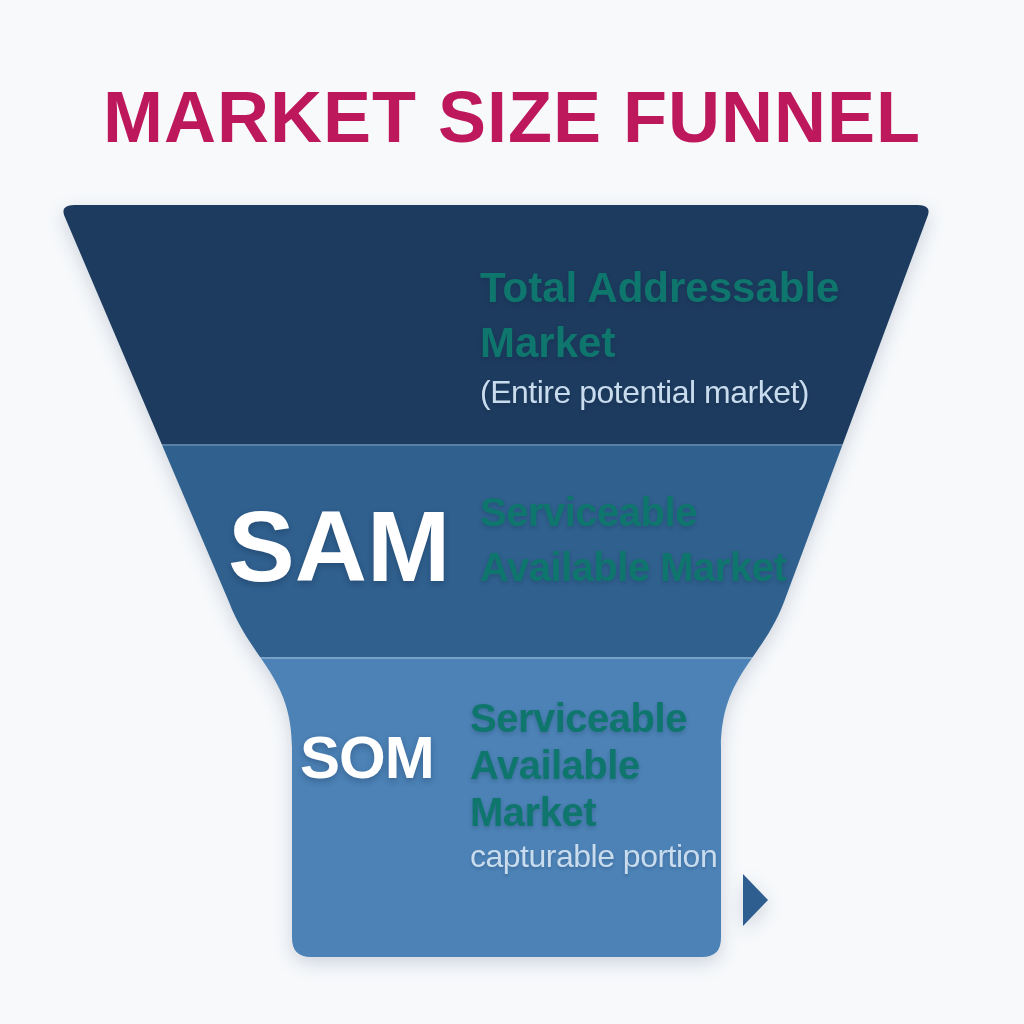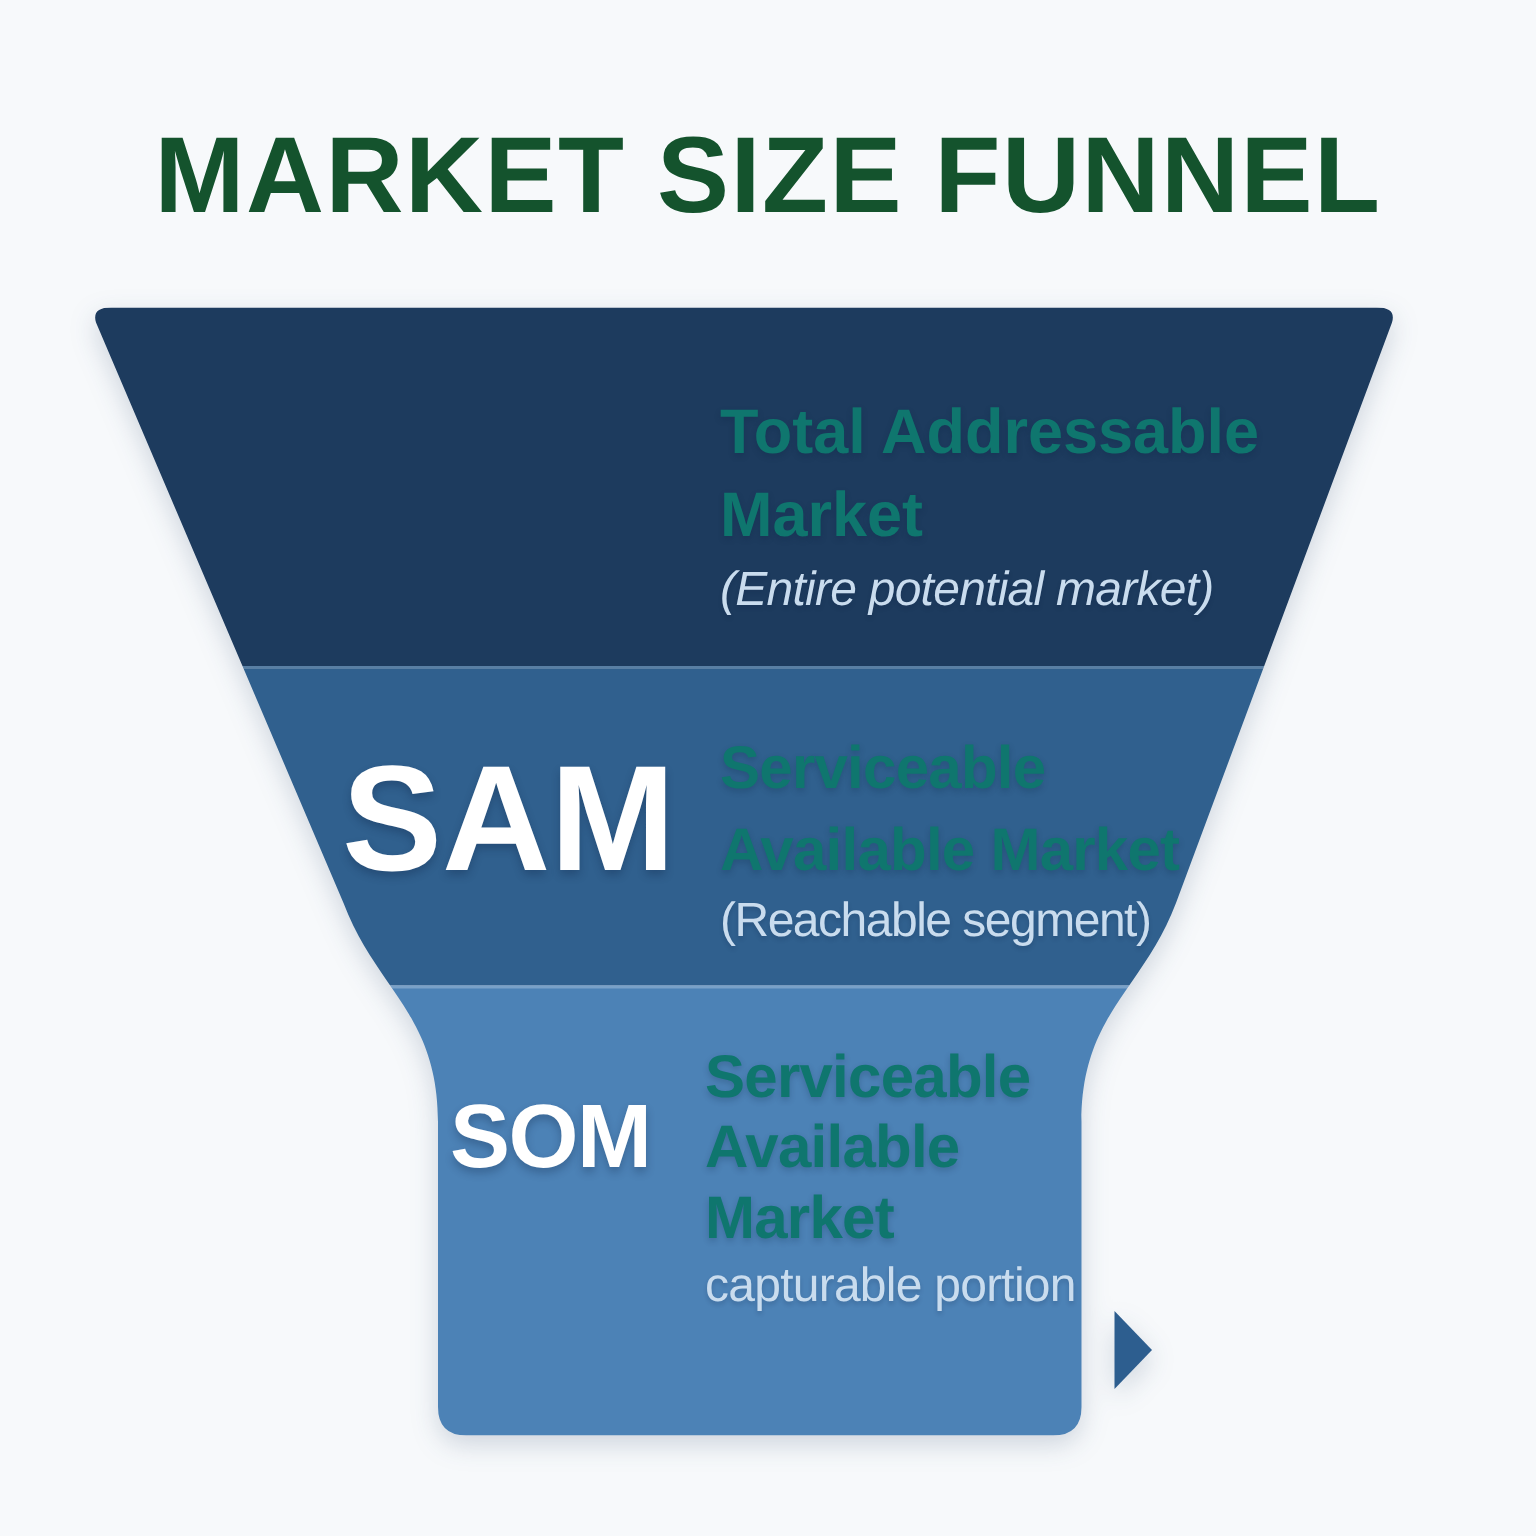--- a/index.html
+++ b/index.html
@@ -4,21 +4,21 @@
 <style>
   html,body{margin:0;padding:0;background:#f7f9fb;}
   .canvas{
     position:relative;width:1024px;height:1024px;overflow:hidden;
     background:#f7f9fb;
     font-family:"Liberation Sans", sans-serif;
   }
   .title{
     position:absolute;top:78px;left:0;width:100%;
     text-align:center;font-size:72px;font-weight:bold;
-    color:#14532d;letter-spacing:1px;line-height:1.1;white-space:nowrap;
+    color:#be185d;letter-spacing:1px;line-height:1.1;white-space:nowrap;
   }
   svg.funnel{position:absolute;left:0;top:0;filter:drop-shadow(0 6px 9px rgba(20,50,90,.18));}
   .abbr{
     position:absolute;color:#ffffff;font-weight:bold;line-height:1;
     text-shadow:0 3px 6px rgba(10,30,60,.28);white-space:nowrap;
   }
   .abbr-tam{left:180px;top:260px;font-size:110px;}
   .abbr-sam{left:228px;top:496px;font-size:100px;}
   .abbr-som{left:300px;top:728px;font-size:60px;letter-spacing:-1px;}
   .name{
@@ -26,21 +26,21 @@
     text-shadow:0 2px 4px rgba(10,30,60,.22);
   }
   .name span,.note span{display:block;}
   .name-tam{left:480px;top:260px;font-size:42px;line-height:55px;}
   .name-sam{left:480px;top:485px;font-size:40px;line-height:55px;letter-spacing:-0.5px;}
   .name-som{left:470px;top:695px;font-size:40px;line-height:47px;letter-spacing:-0.5px;}
   .note{
     position:absolute;color:#c9dcee;font-weight:normal;
     text-shadow:0 2px 3px rgba(10,30,60,.18);
   }
-  .note-tam{left:480px;top:373px;font-size:32px;line-height:38px;letter-spacing:-0.5px;font-style:italic;}
+  .note-tam{left:480px;top:373px;font-size:32px;line-height:38px;letter-spacing:-0.5px;}
   .note-sam{left:480px;top:594px;font-size:32px;line-height:38px;letter-spacing:-1px;}
   .note-som{left:470px;top:838px;font-size:32px;line-height:37px;letter-spacing:-0.5px;}
 </style>
 </head>
 <body>
 
 <div class="canvas">
 
   <div class="title">MARKET SIZE FUNNEL</div>
 
@@ -78,23 +78,20 @@
   </div>
   <div class="note note-tam">
     <span>(Entire potential market)</span>
   </div>
 
   <div class="abbr abbr-sam">SAM</div>
   <div class="name name-sam">
     <span>Serviceable</span>
     <span>Available Market</span>
   </div>
-  <div class="note note-sam">
-    <span>(Reachable segment)</span>
-  </div>
 
   <div class="abbr abbr-som">SOM</div>
   <div class="name name-som">
     <span>Serviceable</span>
     <span>Available</span>
     <span>Market</span>
   </div>
   <div class="note note-som">
     <span>capturable portion</span>
   </div>

